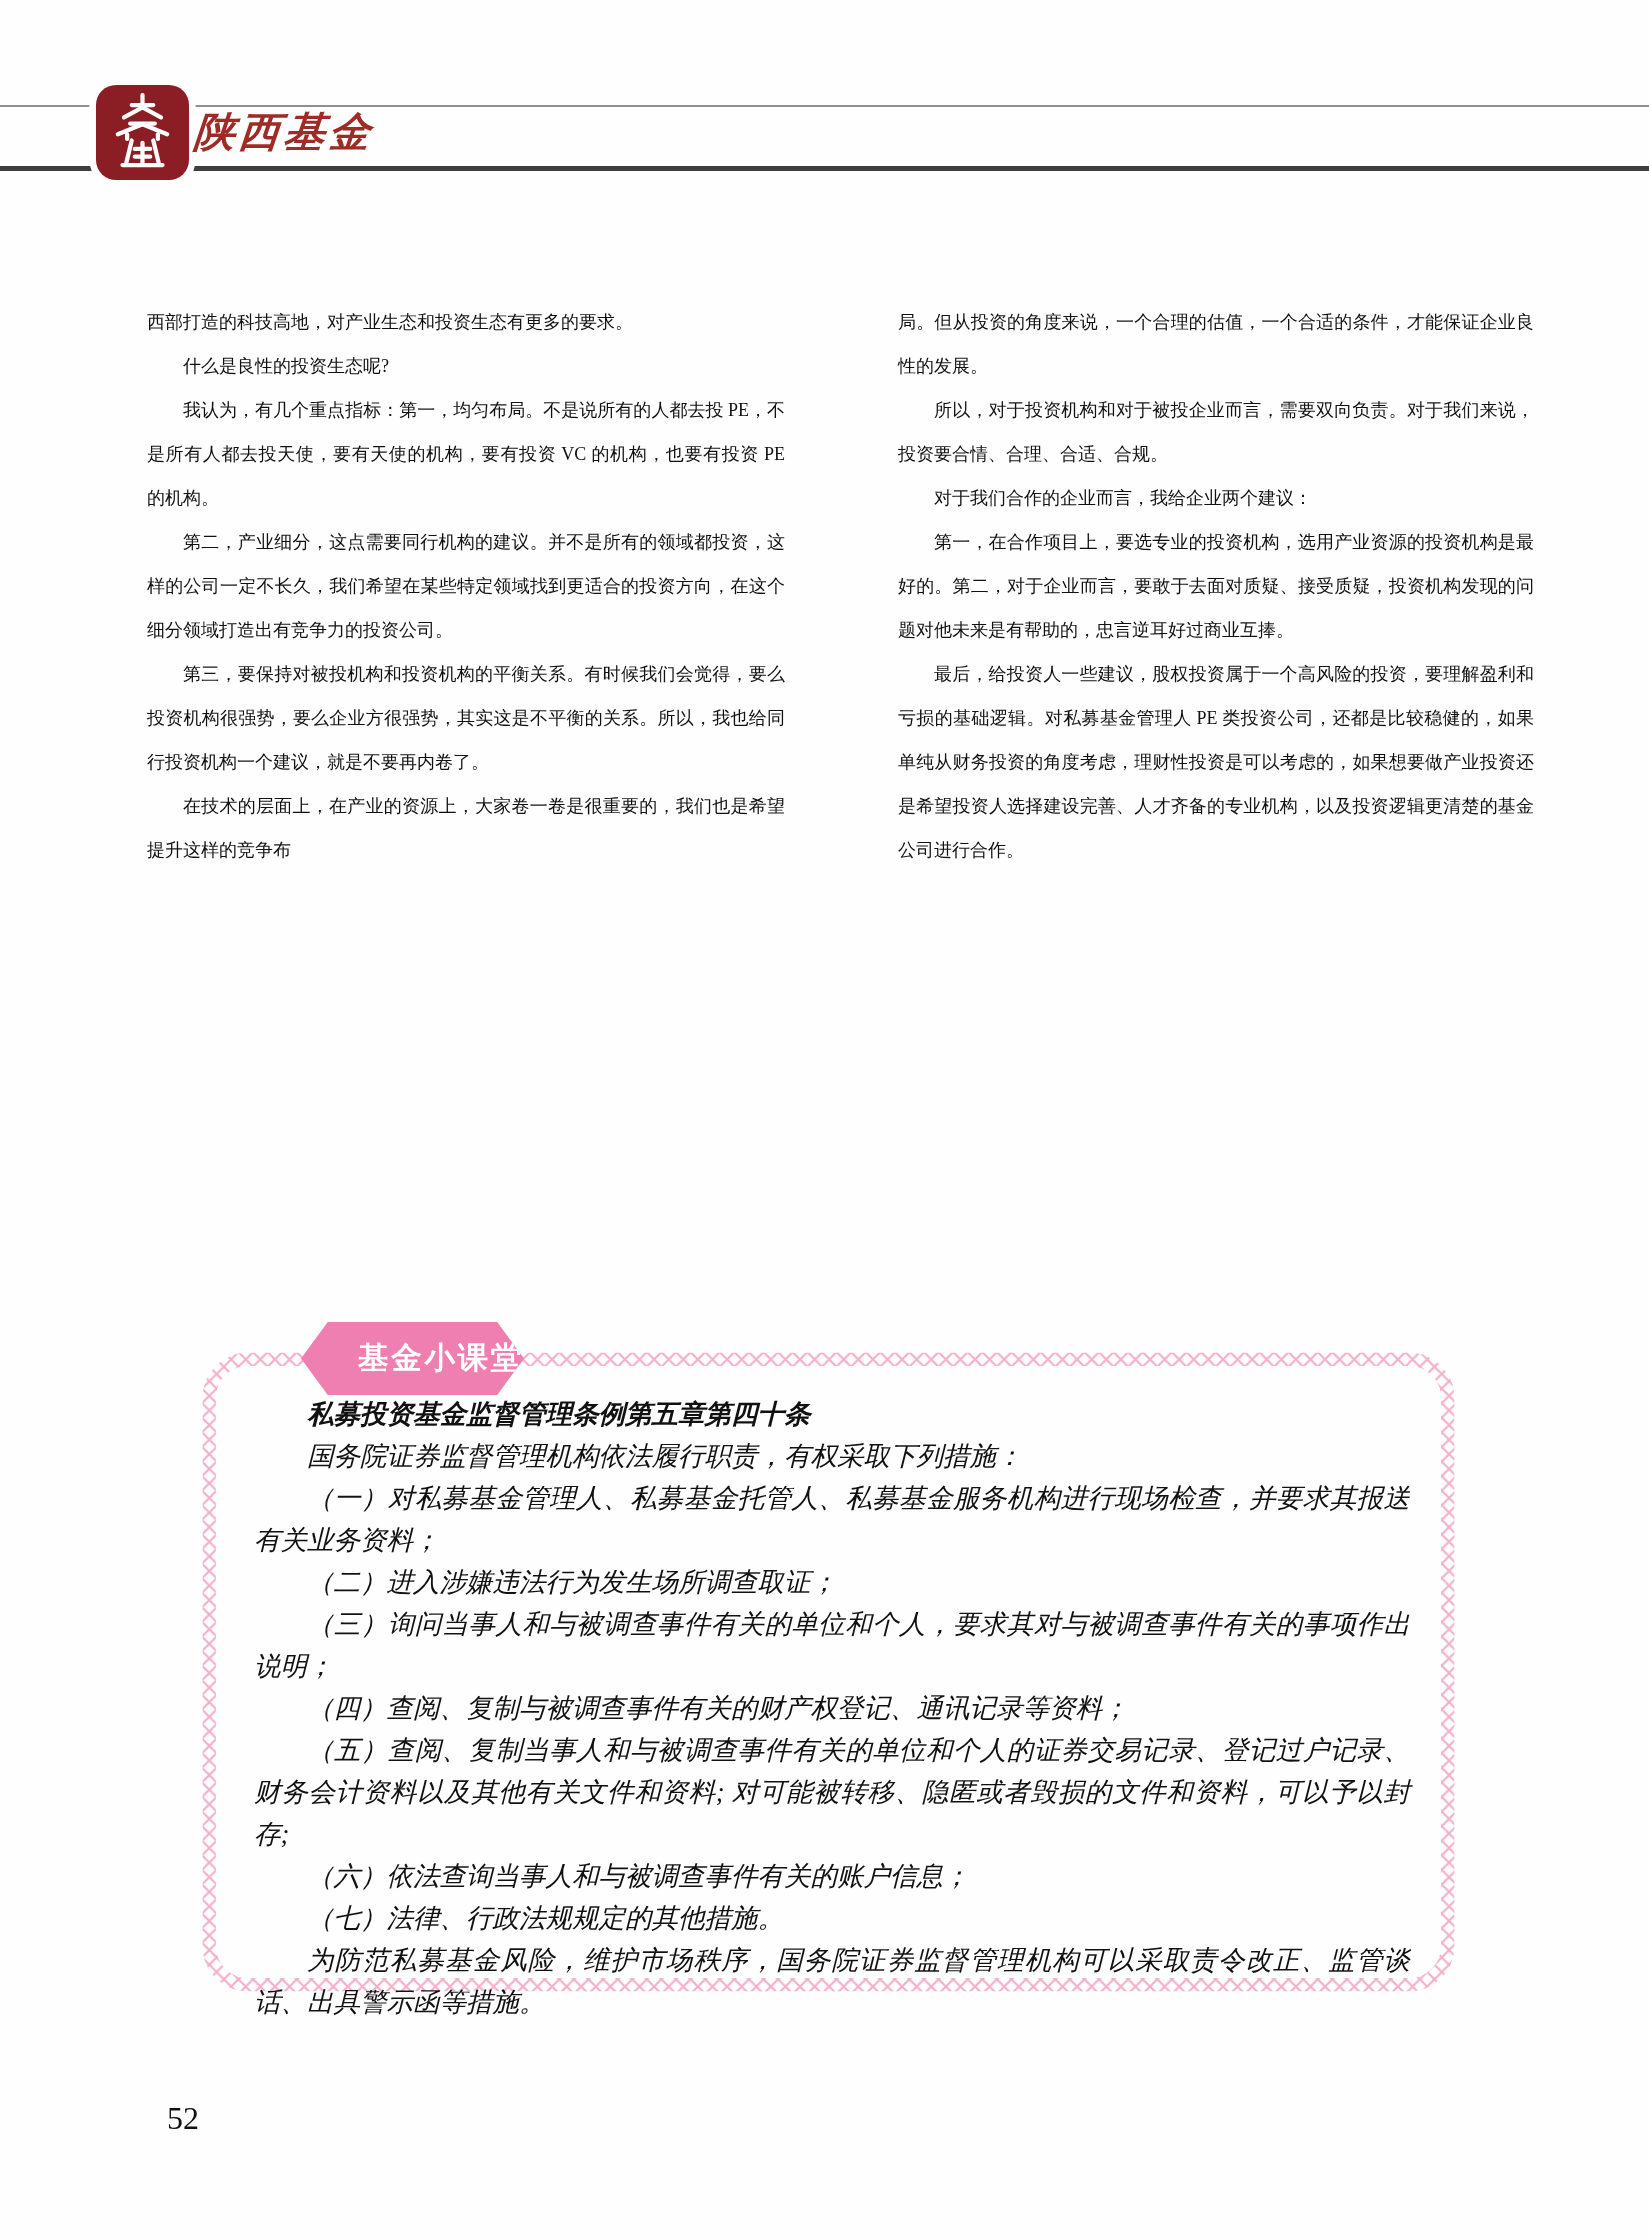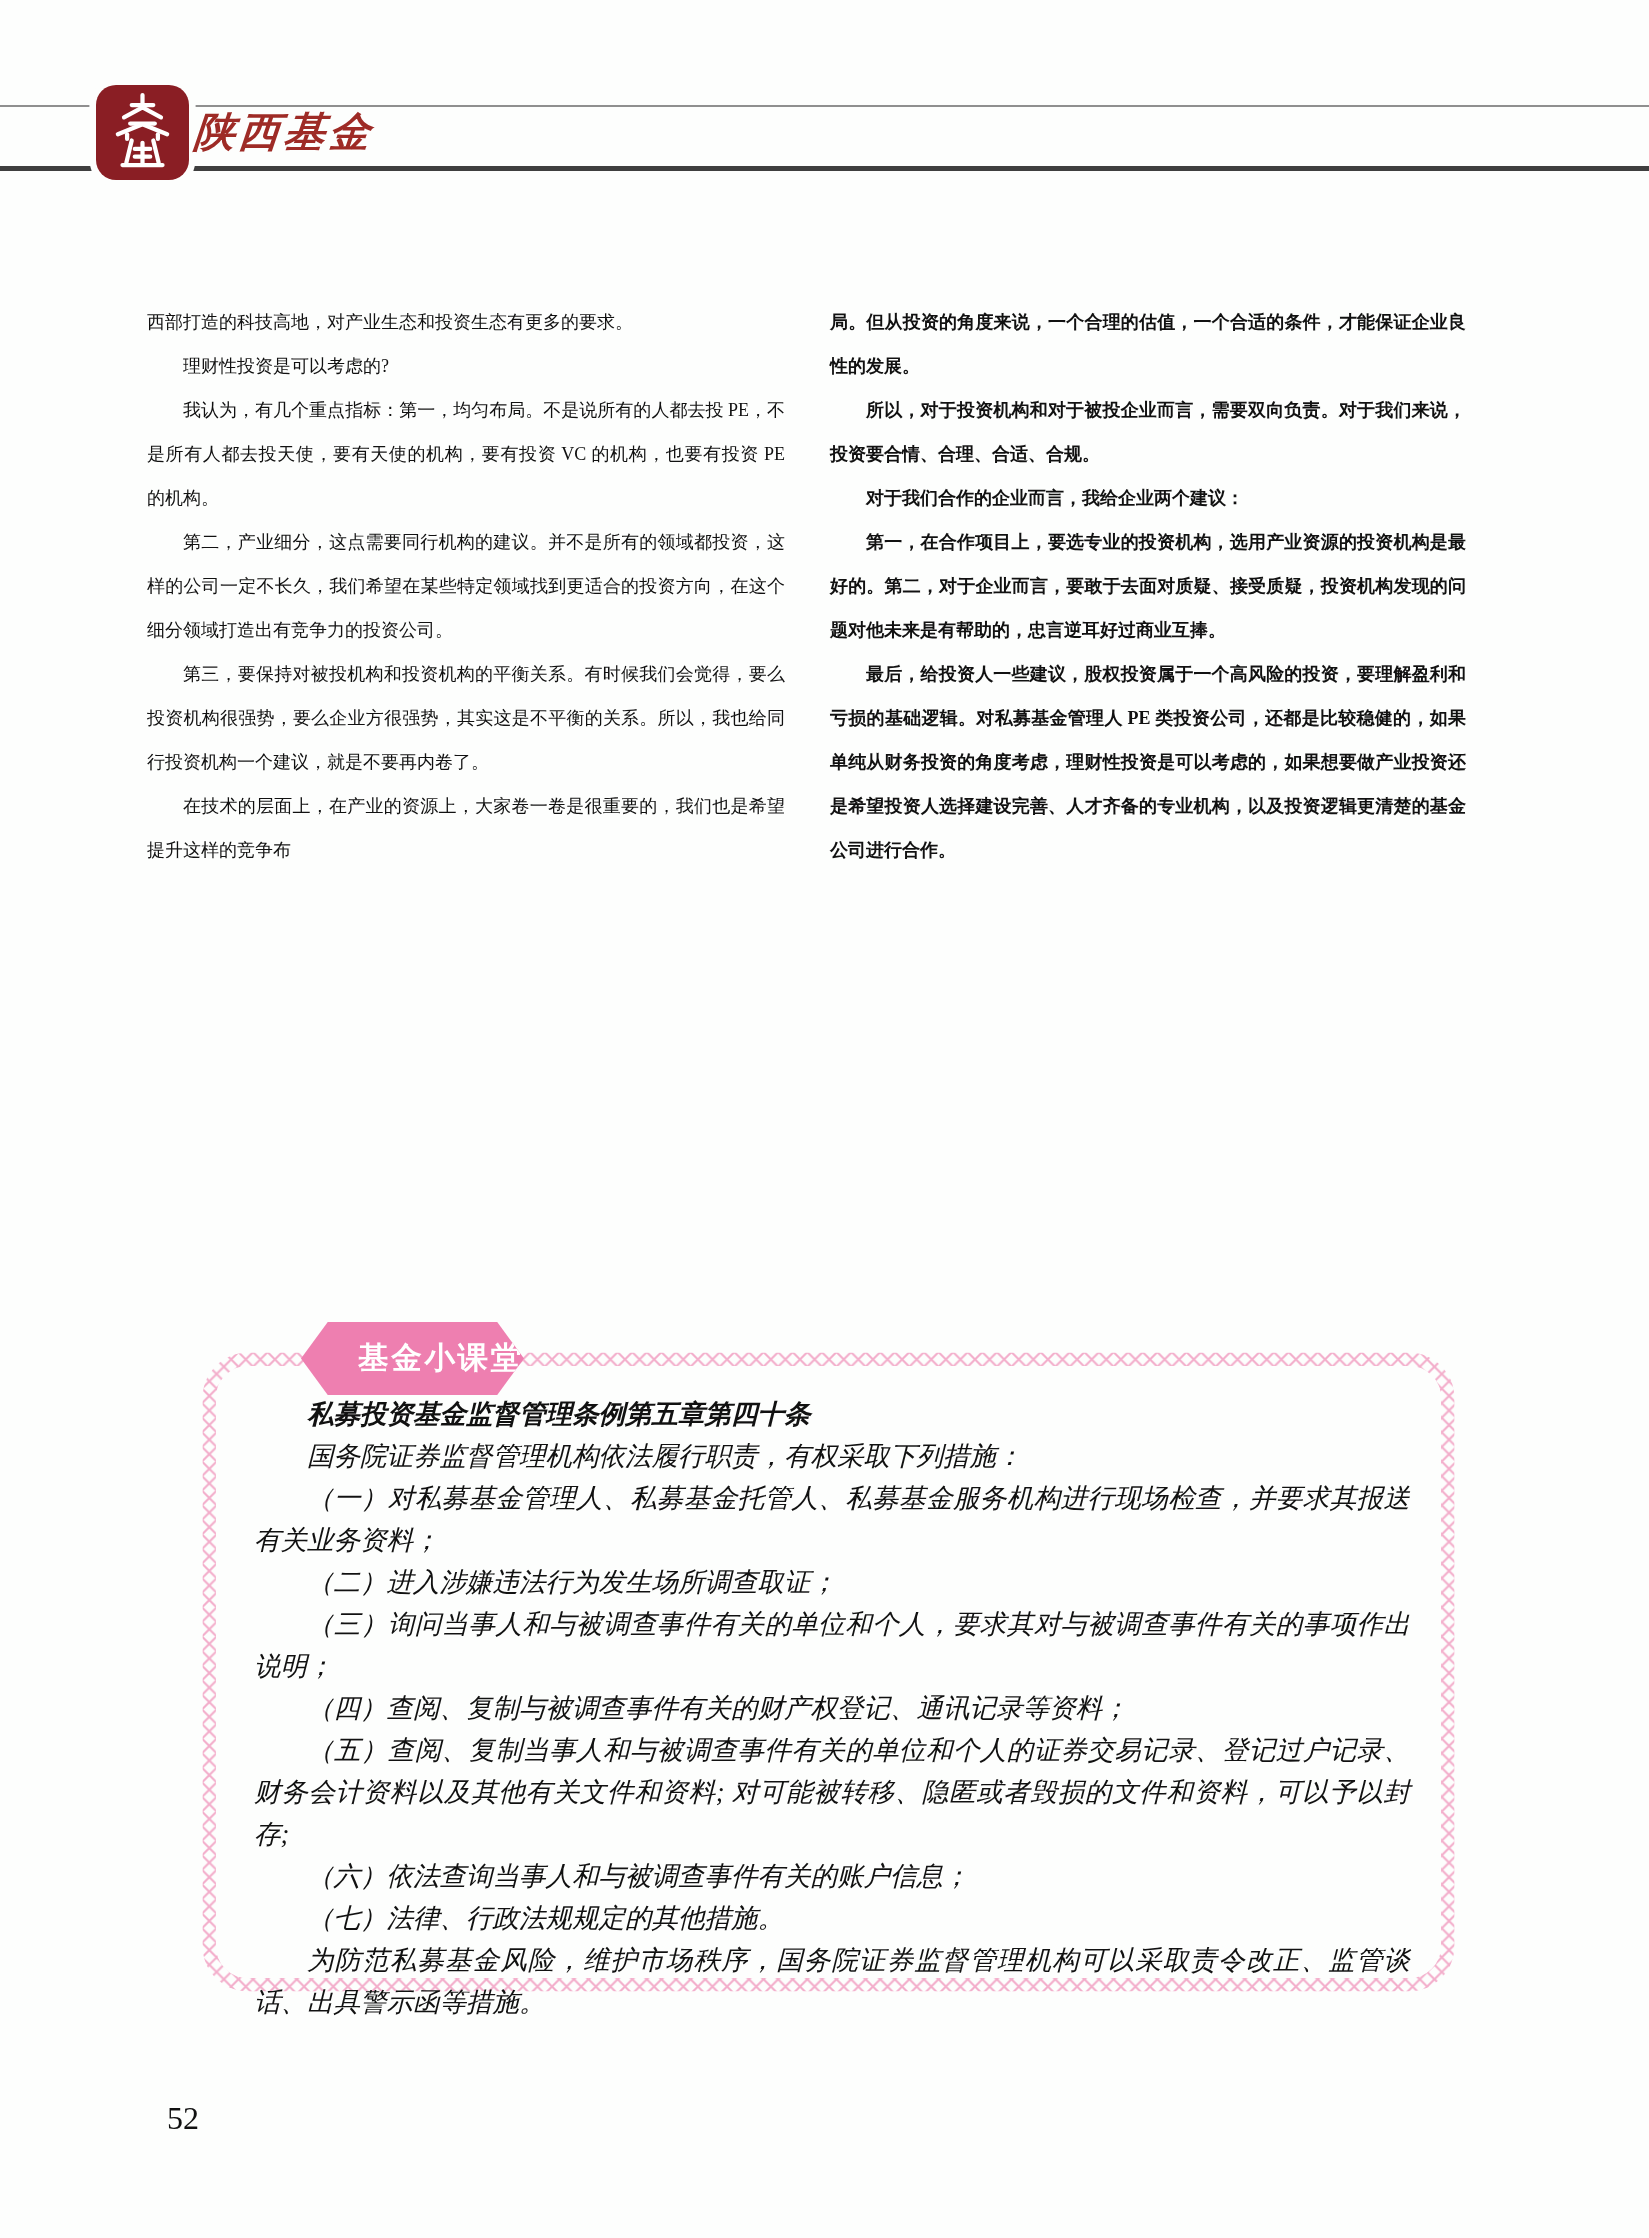--- a/index.html
+++ b/index.html
@@ -52,21 +52,21 @@
 
   
   .column{
     position:absolute;top:300px;
     font-size:18px;line-height:44px;
     text-align:justify;
     text-justify:inter-ideograph;
     color:var(--ink);
   }
   .column-left{left:147px;width:638px;}
-  .column-right{left:830px;width:636px;font-weight:bold;}
+  .column-right{left:898px;width:636px;}
   .para{text-align:justify;}
   .para.indent{text-indent:2em;}
 
   
   .lesson-box{
     position:absolute;left:202px;top:1352px;width:1253px;height:640px;
   }
   .lesson-border{position:absolute;left:0;top:0;}
   .lesson-banner{
     position:absolute;left:99px;top:-30px;width:223px;height:73px;
@@ -121,21 +121,21 @@
           <path d="M24 95 h52"></path>
         </g>
       </svg>
     </span>
   </div>
 
   <div class="brand-title">陕西基金</div>
 
   <div class="column column-left">
       <p class="para">西部打造的科技高地，对产业生态和投资生态有更多的要求。</p>
-      <p class="para indent">理财性投资是可以考虑的?</p>
+      <p class="para indent">什么是良性的投资生态呢?</p>
       <p class="para indent">我认为，有几个重点指标：第一，均匀布局。不是说所有的人都去投 PE，不是所有人都去投天使，要有天使的机构，要有投资 VC 的机构，也要有投资 PE 的机构。</p>
       <p class="para indent">第二，产业细分，这点需要同行机构的建议。并不是所有的领域都投资，这样的公司一定不长久，我们希望在某些特定领域找到更适合的投资方向，在这个细分领域打造出有竞争力的投资公司。</p>
       <p class="para indent">第三，要保持对被投机构和投资机构的平衡关系。有时候我们会觉得，要么投资机构很强势，要么企业方很强势，其实这是不平衡的关系。所以，我也给同行投资机构一个建议，就是不要再内卷了。</p>
       <p class="para indent">在技术的层面上，在产业的资源上，大家卷一卷是很重要的，我们也是希望提升这样的竞争布</p>
     </div>
   <div class="column column-right">
       <p class="para">局。但从投资的角度来说，一个合理的估值，一个合适的条件，才能保证企业良性的发展。</p>
       <p class="para indent">所以，对于投资机构和对于被投企业而言，需要双向负责。对于我们来说，投资要合情、合理、合适、合规。</p>
       <p class="para indent">对于我们合作的企业而言，我给企业两个建议：</p>
       <p class="para indent">第一，在合作项目上，要选专业的投资机构，选用产业资源的投资机构是最好的。第二，对于企业而言，要敢于去面对质疑、接受质疑，投资机构发现的问题对他未来是有帮助的，忠言逆耳好过商业互捧。</p>

